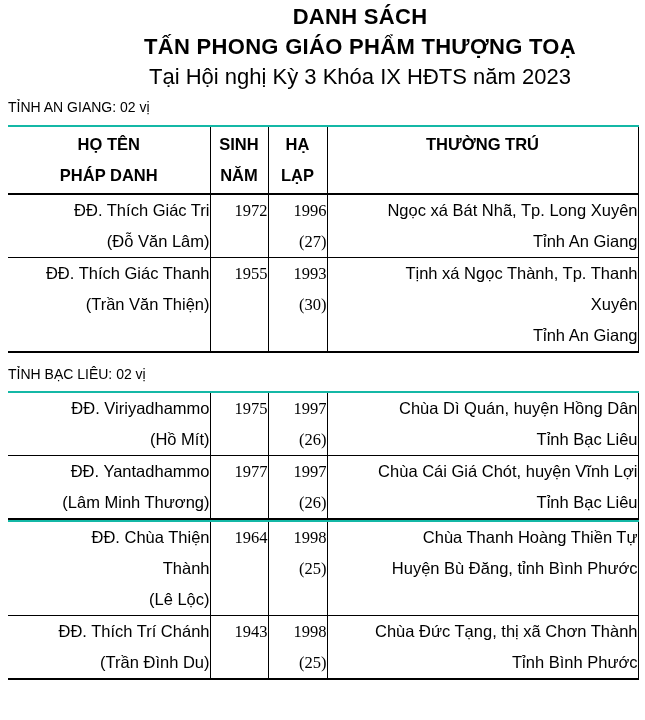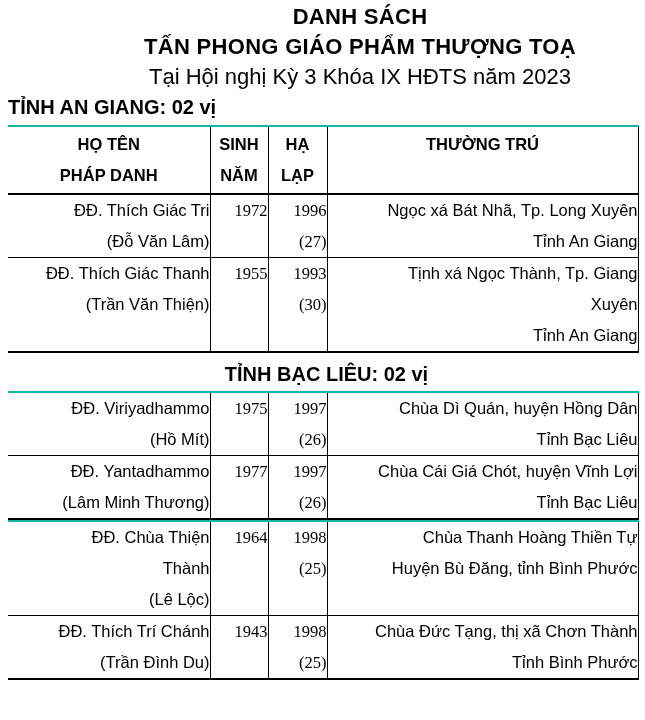--- a/index.html
+++ b/index.html
@@ -13,24 +13,24 @@
 
   
   .titles { width: 570px; margin-left: 67px; text-align: center; }
   .title-line {
     font-size: 22px; font-weight: bold; line-height: 30px;
     letter-spacing: 0.3px; white-space: nowrap;
   }
   .title-line.regular { font-weight: normal; letter-spacing: 0; }
 
   .section-heading {
-    font-size: 20px; font-weight: bold; line-height: 22px;
+    font-size: 14px; font-weight: normal; line-height: 22px;
     margin: 4px 0 7px 0; white-space: nowrap;
   }
-  .section-heading.subsequent { margin: 10px 0 6px 0; text-align: center; }
+  .section-heading.subsequent { margin: 10px 0 6px 0; }
 
   table.roster {
     border-collapse: collapse; table-layout: fixed; width: 630px;
     border-top: 2px solid #14b8a6; border-bottom: 2px solid #000;
     font-size: 16.5px;
   }
   table.roster col.c-name  { width: 202px; }
   table.roster col.c-birth { width: 58px; }
   table.roster col.c-ord   { width: 59px; }
   table.roster col.c-res   { width: 311px; }
@@ -110,21 +110,21 @@
           <div class="line">(Trần Văn Thiện)</div>
         </td>
         <td class="num-col">
           <div class="line">1955</div>
         </td>
         <td class="num-col">
           <div class="line">1993</div>
           <div class="line">(30)</div>
         </td>
         <td class="res-col">
-          <div class="line">Tịnh xá Ngọc Thành, Tp. Giang</div>
+          <div class="line">Tịnh xá Ngọc Thành, Tp. Thanh</div>
           <div class="line">Xuyên</div>
           <div class="line">Tỉnh An Giang</div>
         </td>
       </tr>
     </tbody>
   </table>
 
   <div class="section-heading subsequent">TỈNH BẠC LIÊU: 02 vị</div>
 
   <table class="roster">

